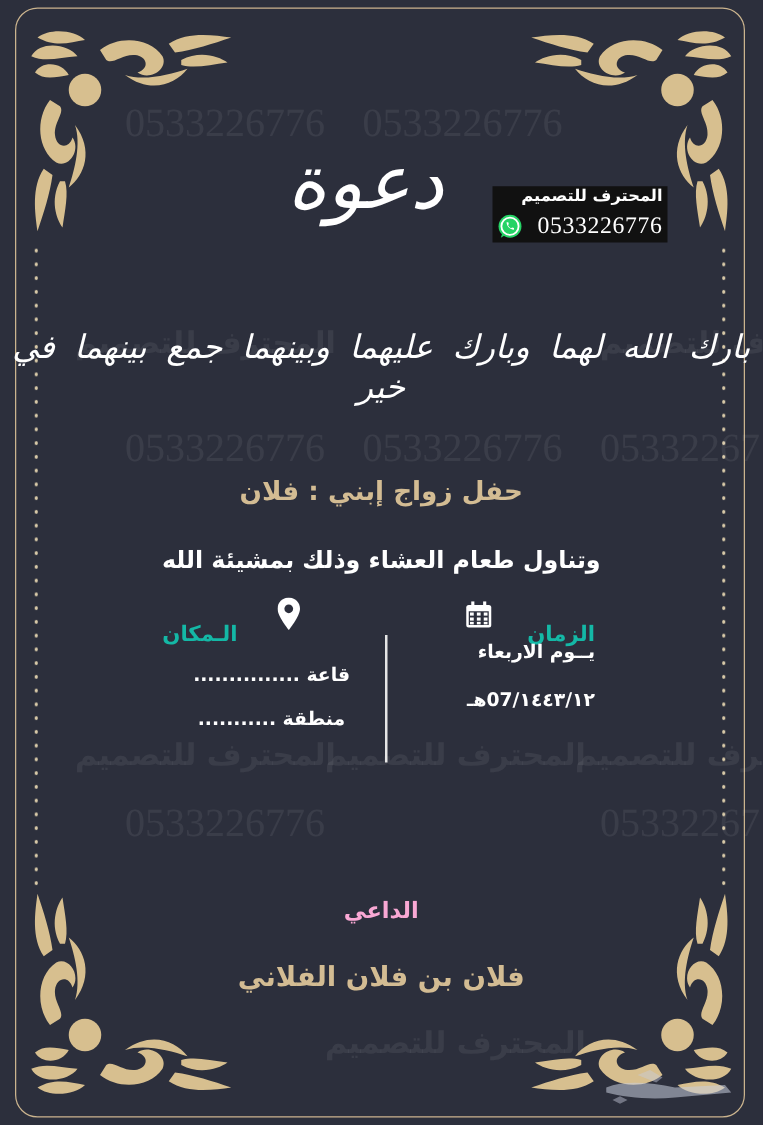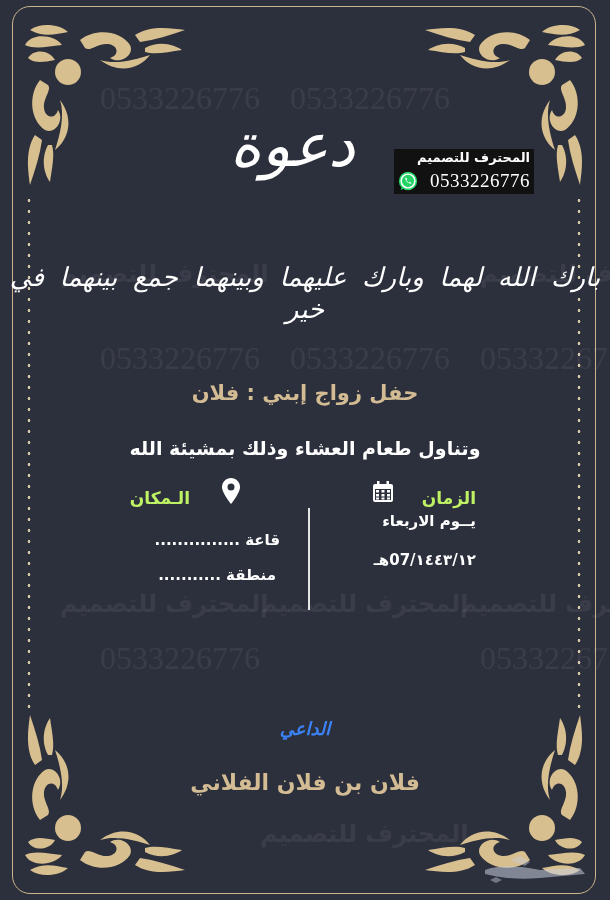--- a/index.html
+++ b/index.html
@@ -19,26 +19,26 @@
   .center{position:absolute;left:0;width:610px;text-align:center;direction:rtl;}
   .title-text{position:absolute;left:230px;top:110px;font-family:"DejaVu Serif",serif;font-size:60px;color:#fff;direction:rtl;font-style:italic;}
   .badge{position:absolute;left:394px;top:149px;width:140px;height:45px;background:#111;direction:rtl;}
   .badge-name{position:absolute;right:4px;top:1px;color:#fff;font-weight:bold;font-size:13px;}
   .badge-phone{position:absolute;right:4px;top:21px;color:#fff;font-family:"Liberation Serif",serif;font-size:19px;letter-spacing:0.5px;direction:ltr;}
   .wa-icon{position:absolute;left:3px;top:21px;width:22px;height:22px;}
   .blessing{top:262px;font-family:Liberation Mono, monospace;font-size:26px;color:#fff;font-style:italic;}
   .line1{top:341px;font-size:22px;font-weight:bold;color:#fff;}
   .line2{top:381px;font-size:21px;font-weight:bold;color:#d3bc93;}
   .line3{top:437px;font-size:19px;font-weight:bold;color:#fff;text-align:center;}
-  .col-head{position:absolute;top:488px;font-size:17px;font-weight:bold;color:#bef264;direction:rtl;}
+  .col-head{position:absolute;top:498px;font-size:17px;font-weight:bold;color:#14b8a6;direction:rtl;}
   .icon-box{position:absolute;}
   .divider{position:absolute;left:308px;top:508px;width:2px;height:102px;background:#e6e6e6;}
   .detail{position:absolute;font-size:15px;font-weight:bold;color:#fff;direction:rtl;white-space:nowrap;margin-left:41px;}
   .closing{top:630px;font-family:"DejaVu Serif",serif;font-size:30px;color:#fff;font-style:italic;}
-  .host-label{top:718px;font-size:18px;font-weight:bold;color:#3b82f6;font-style:italic;}
+  .host-label{top:718px;font-size:18px;font-weight:bold;color:#f9a8d4;}
   .host-name{top:770px;font-size:22px;font-weight:bold;color:#d3bc93;letter-spacing:6px;}
   .haraj{position:absolute;left:480px;top:852px;width:110px;height:34px;}
 </style>
 </head>
 <body>
 
 <div class="card">
 
   <div class="frame-line frame-outer"></div>
   <div class="dots dots-l"></div>

